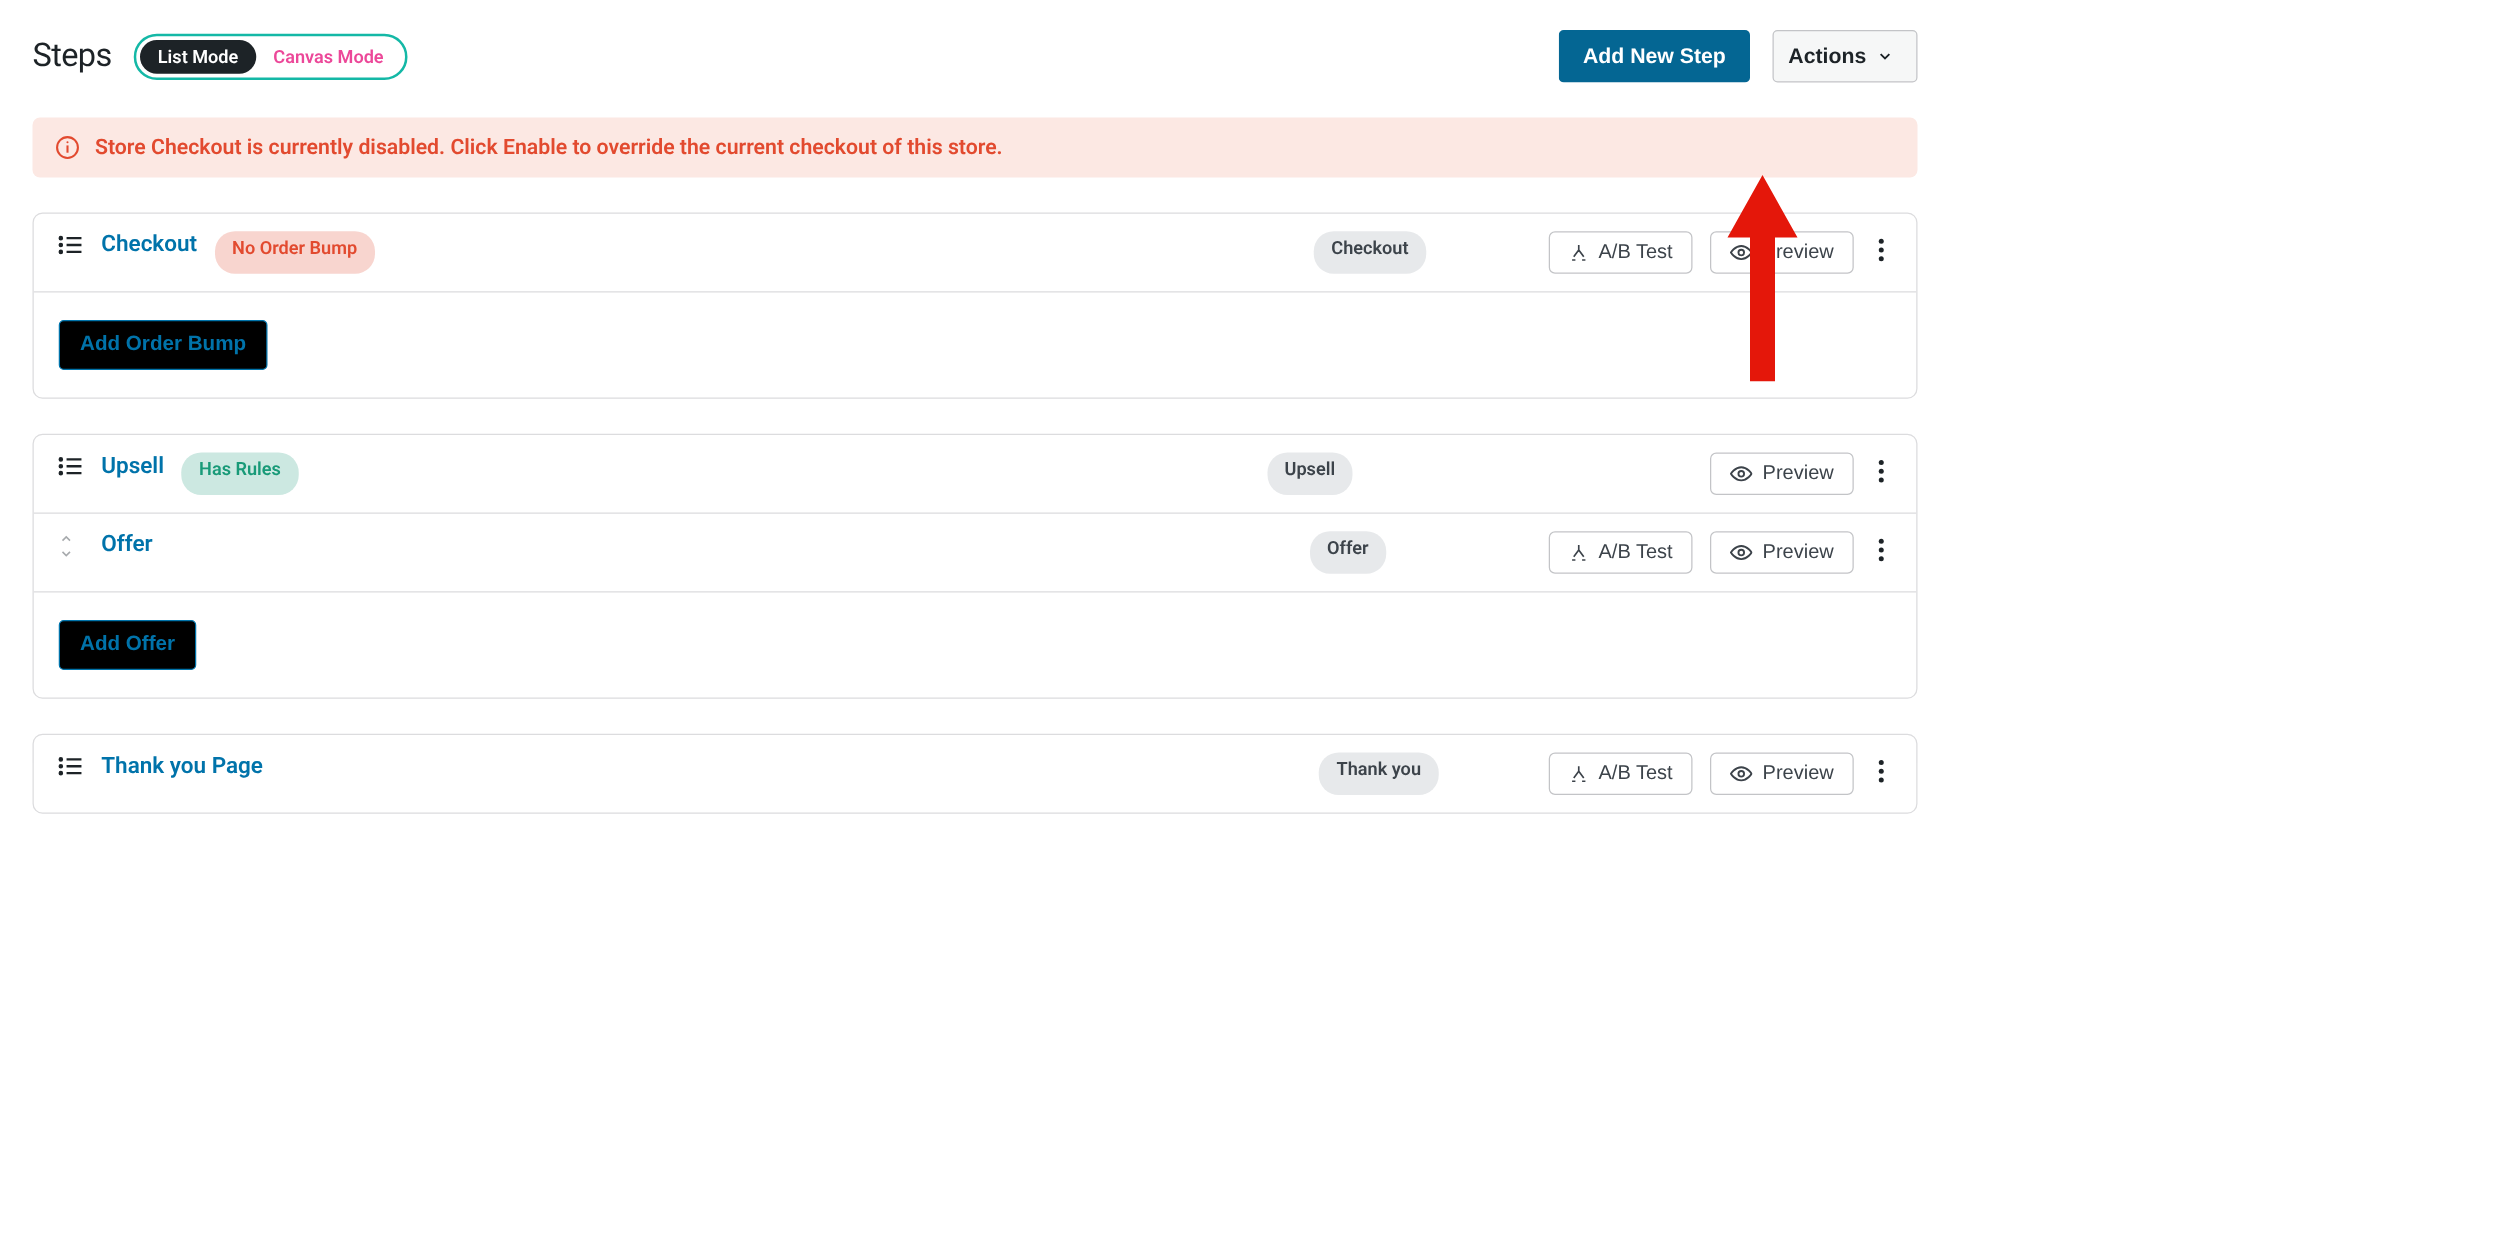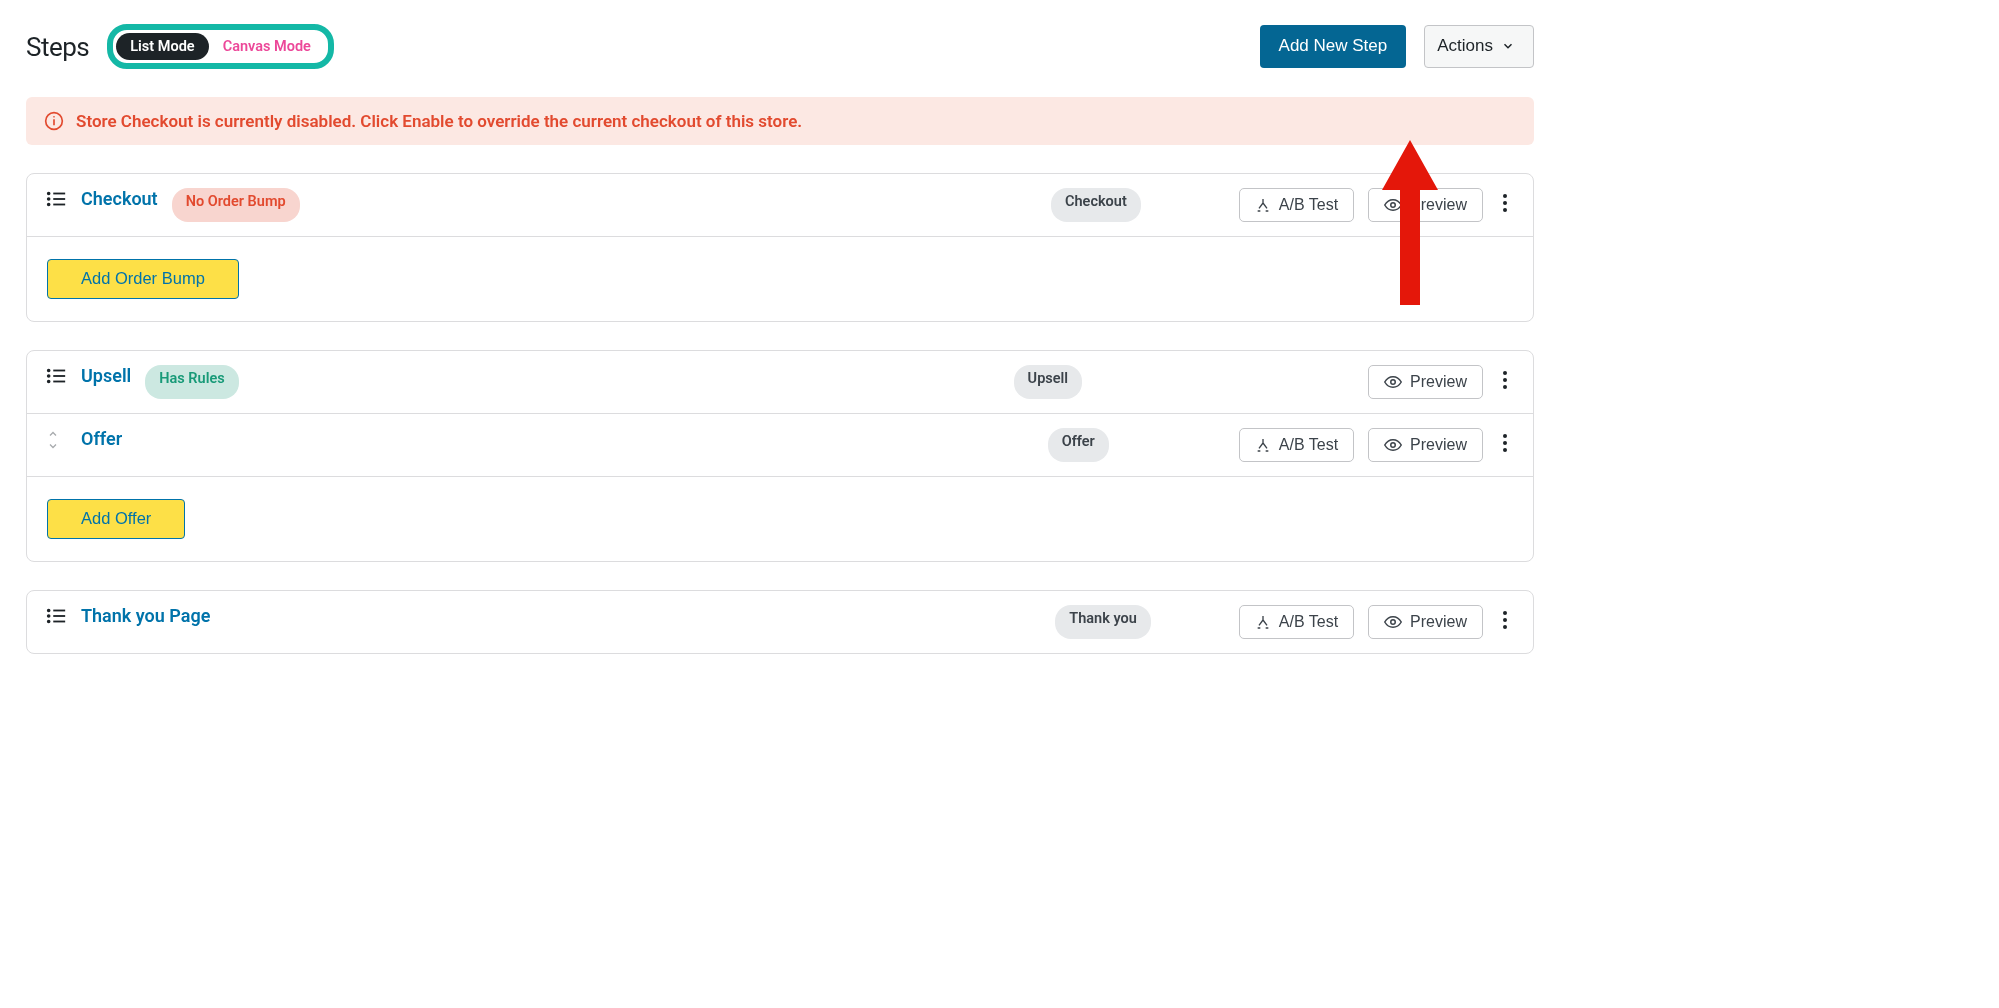--- a/index.html
+++ b/index.html
@@ -31,56 +31,56 @@
     gap: 18px;
   }
   .title {
     font-size: 26px;
     font-weight: 400;
     letter-spacing: -0.5px;
   }
   .mode-toggle {
     display: inline-flex;
     background: #fff;
-    border: 6px solid #14b8a6;
+    border: 2px solid #14b8a6;
     border-radius: 20px;
     overflow: hidden;
     padding: 3px;
   }
   .mode-toggle span {
     padding: 5px 14px;
     font-size: 14.5px;
     font-weight: 600;
     border-radius: 16px;
     color: #ec4899;
     cursor: pointer;
   }
   .mode-toggle .active { background: #1d2327; color: #fff; }
   .spacer { flex: 1; }
   .btn {
     display: inline-flex;
     align-items: center;
     gap: 8px;
     padding: 10px 18px;
     font-size: 17px;
-    font-weight: 400;
+    font-weight: 700;
     border-radius: 4px;
     border: 1px solid transparent;
     cursor: pointer;
     line-height: 1.2;
   }
   .btn-primary { background: var(--blue-dark); color: #fff; }
   .btn-secondary { background: var(--gray-bg); border-color: #c3c4c7; color: var(--text); padding-left: 12px; }
   .btn-orange { background: var(--orange); color: #fff; }
   .btn-outline {
-    background: #fde047;
+    background: #000000;
     border: 1.5px solid var(--blue);
     color: var(--blue);
     font-size: 16.5px;
-    padding: 9px 33px;
+    padding: 9px 16px;
   }
   .banner {
     margin-top: 28px;
     background: var(--orange-bg);
     border-radius: 6px;
     padding: 14px 18px;
     display: flex;
     align-items: center;
     gap: 12px;
   }

